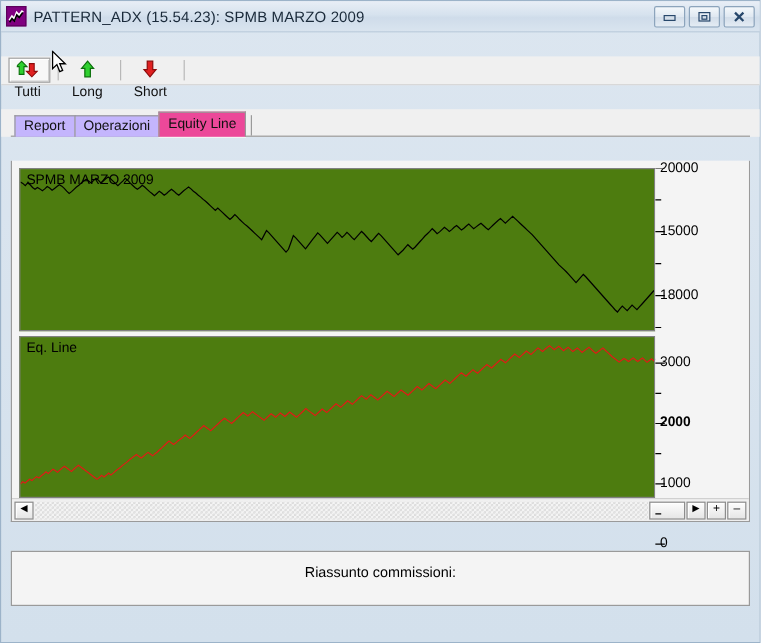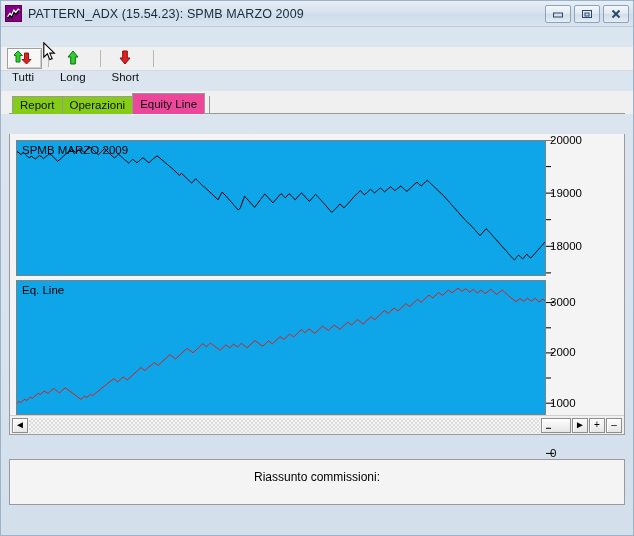--- a/index.html
+++ b/index.html
@@ -142,21 +142,21 @@
   }
   .tab {
     position: relative;
     z-index: 2;
     font-size: 11.5px;
     color: #101010;
     padding: 2px 7px 3px 7px;
     box-sizing: border-box;
     border: 1px solid #9a9a9a;
     border-bottom: none;
-    background: #84cc16;
+    background: #c4b5fd;
     height: 18px;
     line-height: 13px;
     margin-right: -1px;
     white-space: nowrap;
   }
   .tab.selected {
     height: 21px;
     line-height: 15px;
     background: #ec4899;
     padding-top: 3px;
@@ -195,21 +195,21 @@
     position: relative;
   }
   .panel {
     position: relative;
     display: flex;
     flex: 1 1 0;
     min-height: 0;
   }
   .plot {
     flex: 1 1 auto;
-    background: #0ea5e9;
+    background: #4d7c0f;
     border: 1px solid #808080;
     box-sizing: border-box;
     position: relative;
     overflow: hidden;
   }
   .plot svg { display: block; width: 100%; height: 100%; }
   .plot-label {
     position: absolute;
     left: 5px;
     top: 3px;
@@ -405,21 +405,21 @@
                 <line x1="0" x2="8" y1="159.4" y2="159.4" stroke="#000000" stroke-width="1"></line>
                 <line x1="0" x2="5" y1="132.9" y2="132.9" stroke="#000000" stroke-width="1"></line>
                 <line x1="0" x2="8" y1="106.3" y2="106.3" stroke="#000000" stroke-width="1"></line>
                 <line x1="0" x2="5" y1="79.7" y2="79.7" stroke="#000000" stroke-width="1"></line>
                 <line x1="0" x2="8" y1="53.1" y2="53.1" stroke="#000000" stroke-width="1"></line>
                 <line x1="0" x2="5" y1="26.6" y2="26.6" stroke="#000000" stroke-width="1"></line>
                 <line x1="0" x2="8" y1="0.0" y2="0.0" stroke="#000000" stroke-width="1"></line>
               </svg>
               <div class="axis-lbl" style="top: 159.4px;">17000</div>
               <div class="axis-lbl" style="top: 106.3px;">18000</div>
-              <div class="axis-lbl" style="top: 53.1px;">19000</div>
+              <div class="axis-lbl" style="top: 53.1px;">15000</div>
               <div class="axis-lbl" style="top: 0px;">20000</div>
             </div>
         </div>
 
         <div class="panel">
           <div class="plot">
             <svg id="equity-svg" viewBox="0 0 540 170" preserveAspectRatio="none">
                 <path d="M0.00,155.76 L1.98,153.46 L3.96,154.84 L5.93,152.54 L7.91,150.70 L9.89,152.08 L11.87,149.78 L13.85,147.95 L15.82,149.32 L17.80,147.03 L19.78,145.19 L21.76,142.89 L23.74,144.73 L25.71,142.43 L27.69,140.14 L29.67,141.51 L31.65,143.35 L33.63,141.05 L35.60,138.76 L37.58,136.92 L39.56,138.76 L41.54,140.59 L43.52,142.43 L45.49,140.14 L47.47,137.84 L49.45,136.00 L51.43,137.84 L53.41,139.68 L55.38,141.51 L57.36,143.35 L59.34,145.19 L61.32,147.03 L63.30,148.86 L65.27,150.70 L67.25,148.86 L69.23,146.57 L71.21,148.41 L73.19,146.57 L75.16,144.27 L77.14,146.11 L79.12,144.27 L81.10,141.97 L83.08,140.14 L85.05,138.30 L87.03,136.00 L89.01,134.16 L90.99,132.32 L92.97,130.03 L94.95,128.19 L96.92,126.35 L98.90,124.51 L100.88,126.35 L102.86,128.19 L104.84,126.35 L106.81,124.05 L108.79,122.22 L110.77,124.05 L112.75,125.89 L114.73,123.59 L116.70,121.76 L118.68,119.46 L120.66,117.16 L122.64,114.86 L124.62,112.57 L126.59,110.27 L128.57,112.11 L130.55,113.95 L132.53,112.11 L134.51,109.81 L136.48,107.97 L138.46,106.14 L140.44,103.84 L142.42,105.68 L144.40,107.51 L146.37,105.22 L148.35,102.92 L150.33,100.62 L152.31,98.32 L154.29,96.03 L156.26,93.73 L158.24,95.57 L160.22,97.41 L162.20,99.24 L164.18,96.95 L166.15,94.65 L168.13,92.35 L170.11,90.05 L172.09,87.76 L174.07,85.92 L176.04,87.76 L178.02,89.59 L180.00,91.43 L181.98,89.14 L183.96,86.84 L185.93,84.54 L187.91,82.24 L189.89,79.95 L191.87,81.78 L193.85,83.62 L195.82,81.32 L197.80,79.03 L199.78,80.86 L201.76,82.70 L203.74,84.54 L205.71,86.38 L207.69,88.22 L209.67,85.92 L211.65,83.62 L213.63,81.32 L215.60,83.16 L217.58,85.00 L219.56,82.70 L221.54,80.41 L223.52,82.24 L225.49,84.08 L227.47,81.78 L229.45,79.49 L231.43,81.32 L233.41,83.16 L235.38,85.00 L237.36,82.70 L239.34,80.41 L241.32,78.11 L243.30,75.81 L245.27,77.65 L247.25,79.49 L249.23,81.32 L251.21,83.16 L253.19,80.86 L255.16,78.57 L257.14,76.27 L259.12,78.11 L261.10,79.95 L263.08,77.65 L265.05,75.35 L267.03,73.05 L269.01,70.76 L270.99,72.59 L272.97,74.43 L274.95,72.14 L276.92,69.84 L278.90,67.54 L280.88,69.38 L282.86,71.22 L284.84,68.92 L286.81,66.62 L288.79,64.32 L290.77,62.03 L292.75,63.86 L294.73,65.70 L296.70,63.41 L298.68,61.11 L300.66,62.95 L302.64,64.78 L304.62,66.62 L306.59,64.32 L308.57,62.03 L310.55,59.73 L312.53,57.43 L314.51,59.27 L316.48,61.11 L318.46,62.95 L320.44,60.65 L322.42,58.35 L324.40,56.05 L326.37,57.89 L328.35,59.73 L330.33,61.57 L332.31,59.27 L334.29,56.97 L336.26,54.68 L338.24,52.38 L340.22,54.22 L342.20,56.05 L344.18,53.76 L346.15,51.46 L348.13,49.16 L350.11,51.00 L352.09,52.84 L354.07,54.68 L356.04,52.38 L358.02,50.08 L360.00,47.78 L361.98,45.49 L363.96,47.32 L365.93,49.16 L367.91,46.86 L369.89,44.57 L371.87,42.27 L373.85,39.97 L375.82,37.68 L377.80,39.51 L379.78,41.35 L381.76,39.05 L383.74,36.76 L385.71,34.46 L387.69,36.30 L389.67,38.14 L391.65,35.84 L393.63,33.54 L395.60,31.24 L397.58,28.95 L399.56,30.78 L401.54,32.62 L403.52,30.32 L405.49,28.03 L407.47,25.73 L409.45,23.43 L411.43,25.27 L413.41,27.11 L415.38,24.81 L417.36,22.51 L419.34,20.22 L421.32,17.92 L423.30,19.76 L425.27,21.59 L427.25,19.30 L429.23,17.00 L431.21,14.70 L433.19,16.54 L435.16,18.38 L437.14,16.08 L439.12,13.78 L441.10,11.49 L443.08,13.32 L445.05,15.16 L447.03,12.86 L449.01,11.03 L450.99,9.19 L452.97,11.03 L454.95,13.32 L456.92,11.49 L458.90,9.65 L460.88,11.95 L462.86,14.24 L464.84,12.41 L466.81,10.57 L468.79,12.86 L470.77,15.16 L472.75,13.32 L474.73,11.49 L476.70,13.78 L478.68,16.08 L480.66,14.24 L482.64,12.41 L484.62,10.57 L486.59,12.86 L488.57,15.16 L490.55,17.00 L492.53,15.16 L494.51,13.32 L496.48,11.49 L498.46,13.78 L500.44,16.08 L502.42,18.38 L504.40,20.68 L506.37,22.51 L508.35,24.35 L510.33,26.19 L512.31,24.35 L514.29,22.51 L516.26,23.89 L518.24,25.73 L520.22,23.89 L522.20,22.05 L524.18,23.89 L526.15,25.73 L528.13,23.89 L530.11,22.05 L532.09,24.35 L534.07,26.65 L536.04,24.81 L538.02,22.97 L540.00,25.27" fill="none" stroke="#e01b16" stroke-width="1" vector-effect="non-scaling-stroke"></path>
               </svg>
             <div class="plot-label">Eq. Line</div>
@@ -429,21 +429,21 @@
                 <line x1="0" x2="8" y1="173.4" y2="173.4" stroke="#000000" stroke-width="1"></line>
                 <line x1="0" x2="5" y1="148.3" y2="148.3" stroke="#000000" stroke-width="1"></line>
                 <line x1="0" x2="8" y1="123.2" y2="123.2" stroke="#000000" stroke-width="1"></line>
                 <line x1="0" x2="5" y1="98.0" y2="98.0" stroke="#000000" stroke-width="1"></line>
                 <line x1="0" x2="8" y1="72.9" y2="72.9" stroke="#000000" stroke-width="1"></line>
                 <line x1="0" x2="5" y1="47.8" y2="47.8" stroke="#000000" stroke-width="1"></line>
                 <line x1="0" x2="8" y1="22.6" y2="22.6" stroke="#000000" stroke-width="1"></line>
               </svg>
               <div class="axis-lbl" style="top: 173.4px;">0</div>
               <div class="axis-lbl" style="top: 123.2px;">1000</div>
-              <div class="axis-lbl" style="top: 72.9px;">2000</div>
+              <div class="axis-lbl" style="top: 72.9px; font-weight: bold;">2000</div>
               <div class="axis-lbl" style="top: 22.6px;">3000</div>
             </div>
         </div>
       </div>
 
       <div class="hbar">
         <div class="sq-btn">◄</div>
         <div class="track"></div>
         <div class="blank-btn"></div>
         <div class="sq-btn">►</div>

